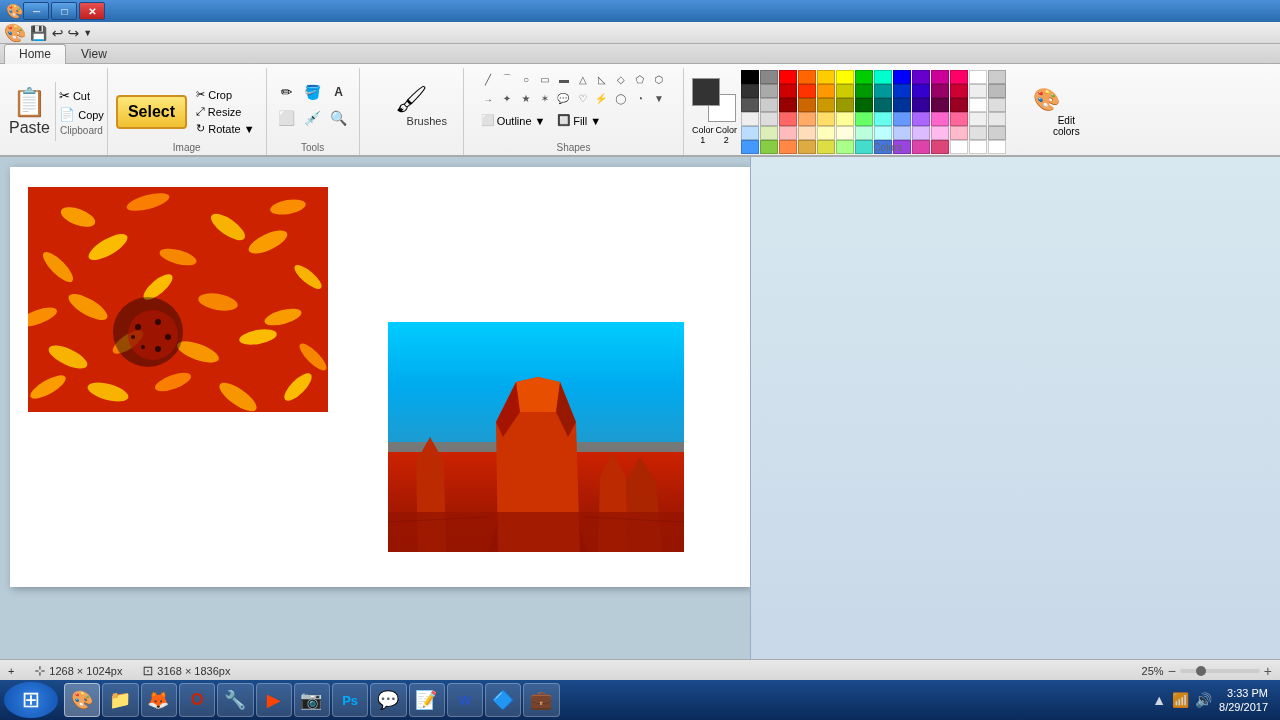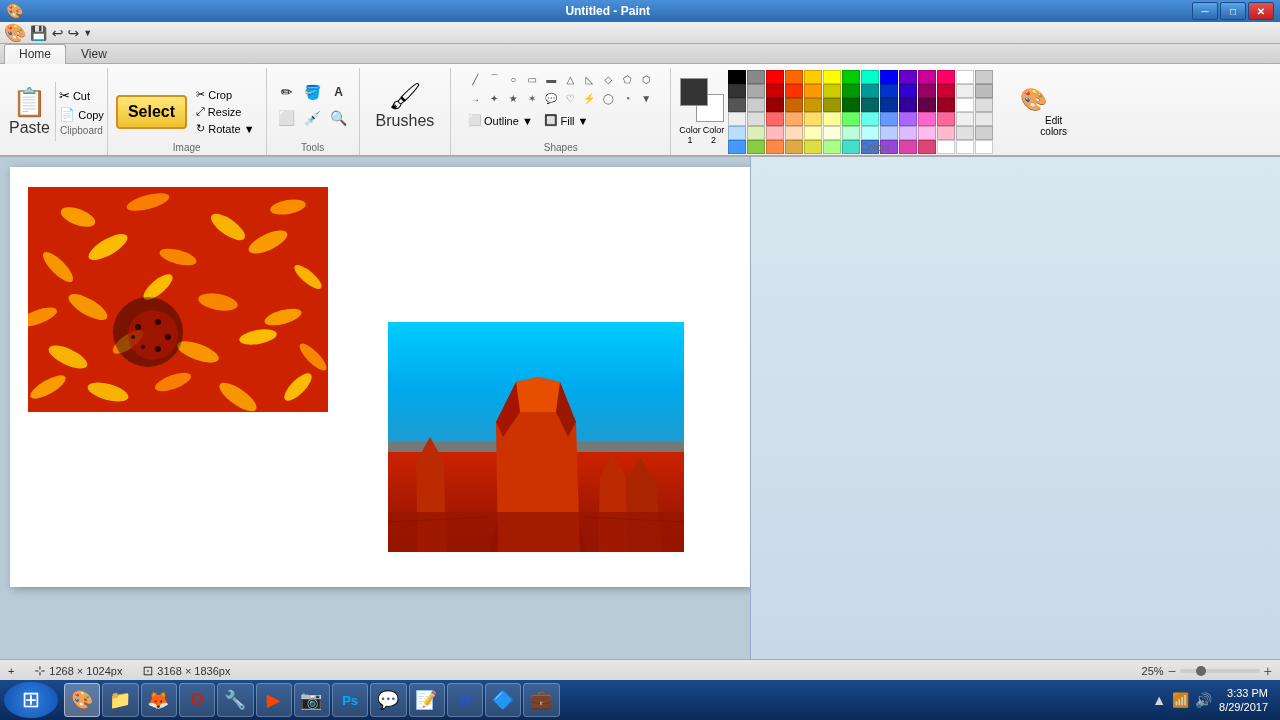--- a/index.html
+++ b/index.html
@@ -123,21 +123,21 @@
       border: 1px solid transparent;
       border-radius: 2px;
     }
 
     
     .brushes-btn {
       display: flex; flex-direction: column; align-items: center;
       cursor: pointer; padding: 4px 8px;
     }
     .brushes-icon { font-size: 26px; }
-    .brushes-label { font-size: 16px; color: #333; }
+    .brushes-label { font-size: 11px; color: #333; margin-left: 31px; }
 
     
     .shapes-grid { display: grid; grid-template-columns: repeat(10, 18px); gap: 1px; }
     .shape-btn {
       width: 18px; height: 18px;
       display: flex; align-items: center; justify-content: center;
       cursor: pointer; font-size: 10px; color: #555;
     }
     .of-btn {
       display: flex; align-items: center; gap: 2px;
@@ -276,21 +276,20 @@
     .tray-icon { font-size: 14px; color: rgba(255,255,255,0.8); cursor: pointer; }
     .clock { text-align: right; line-height: 1.3; }
   </style>
 </head>
 <body>
 
 <div id="titlebar">
   <div class="title-icons">
     <span style="font-size:14px;">🎨</span>
   </div>
-  <div class="title">Untitled - Paint</div>
   <div class="win-controls">
     <div class="win-btn">─</div>
     <div class="win-btn">□</div>
     <div class="win-btn close">✕</div>
   </div>
 </div>
 
 <div id="quickaccess">
   <span style="font-size:18px; cursor:pointer;">🎨</span>
   <span class="qa-icon">💾</span>

